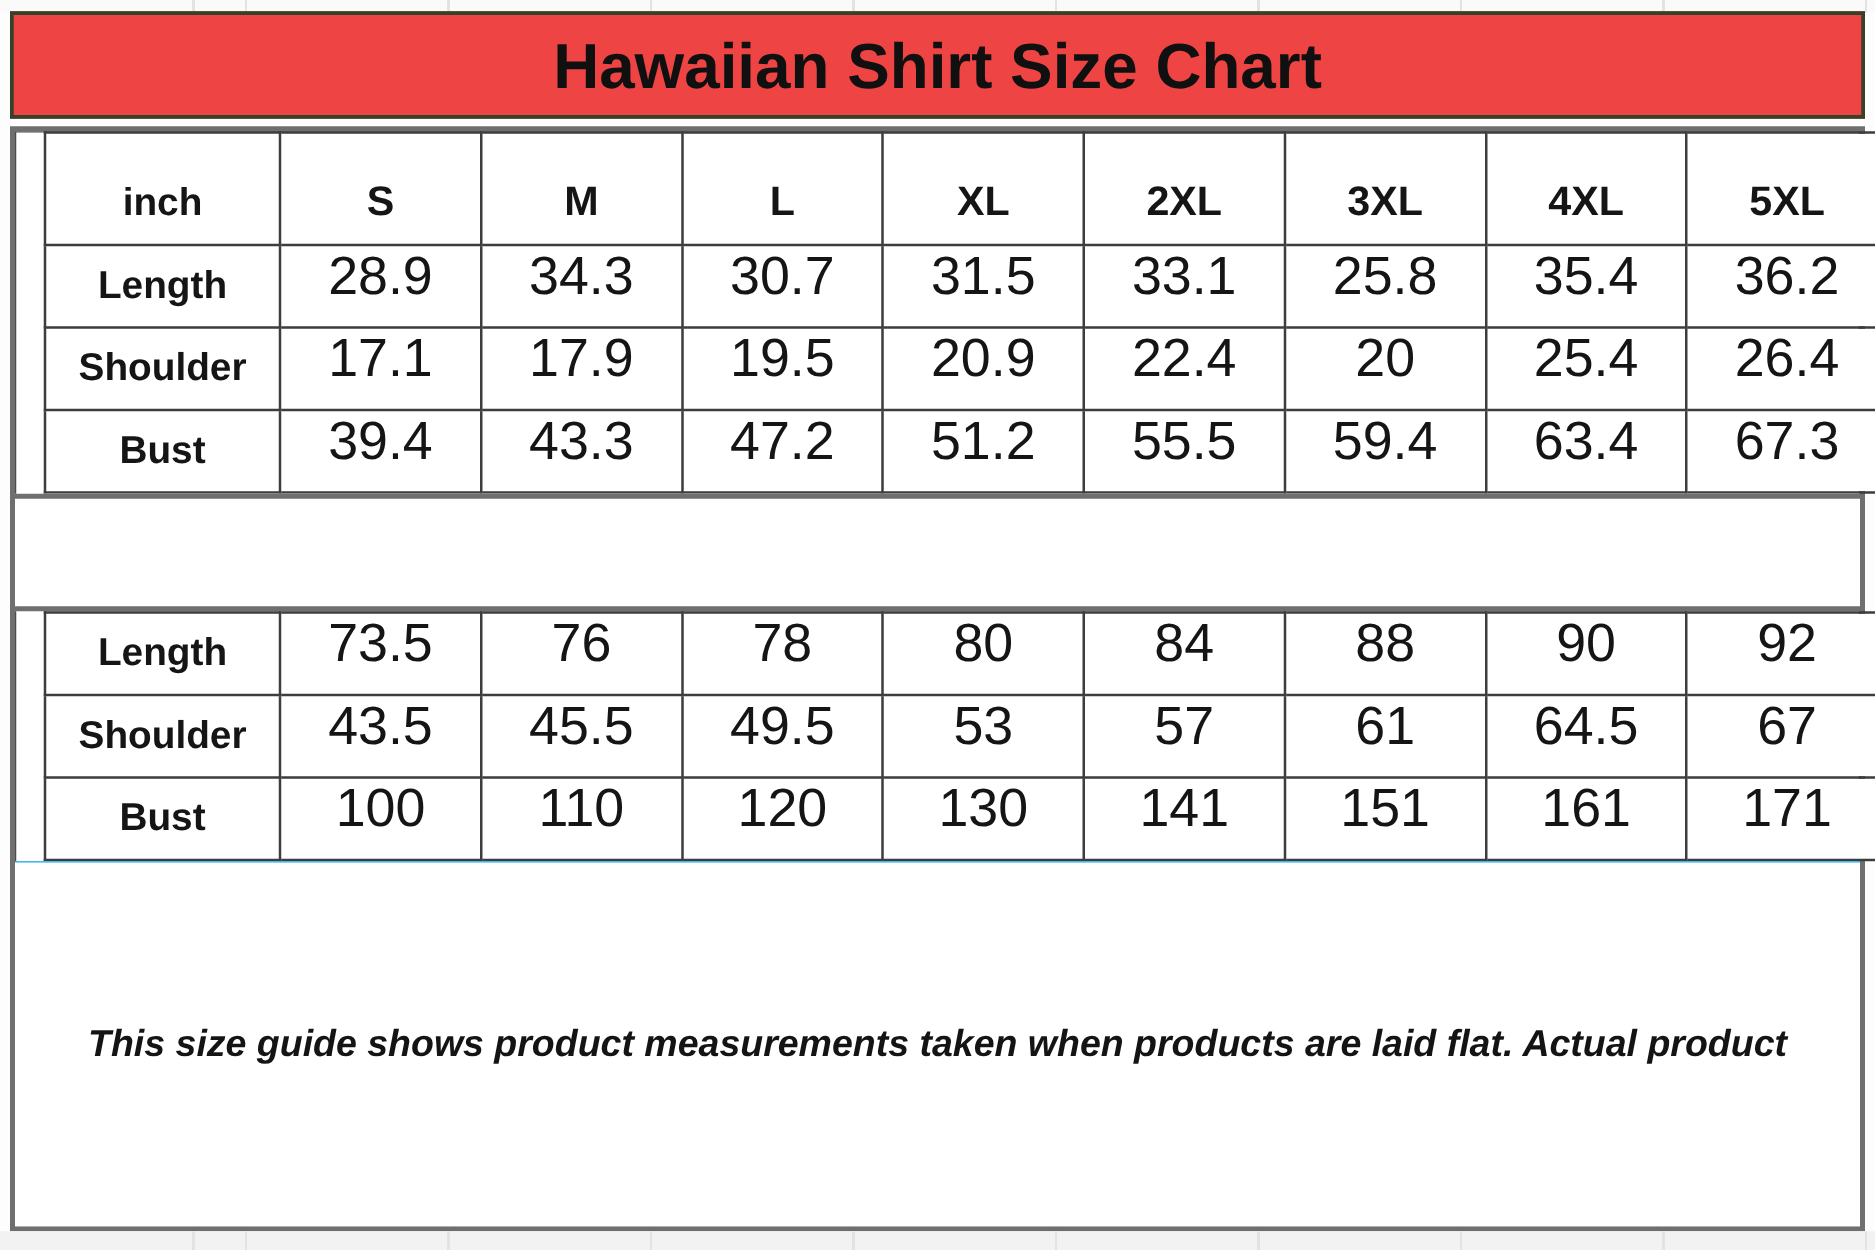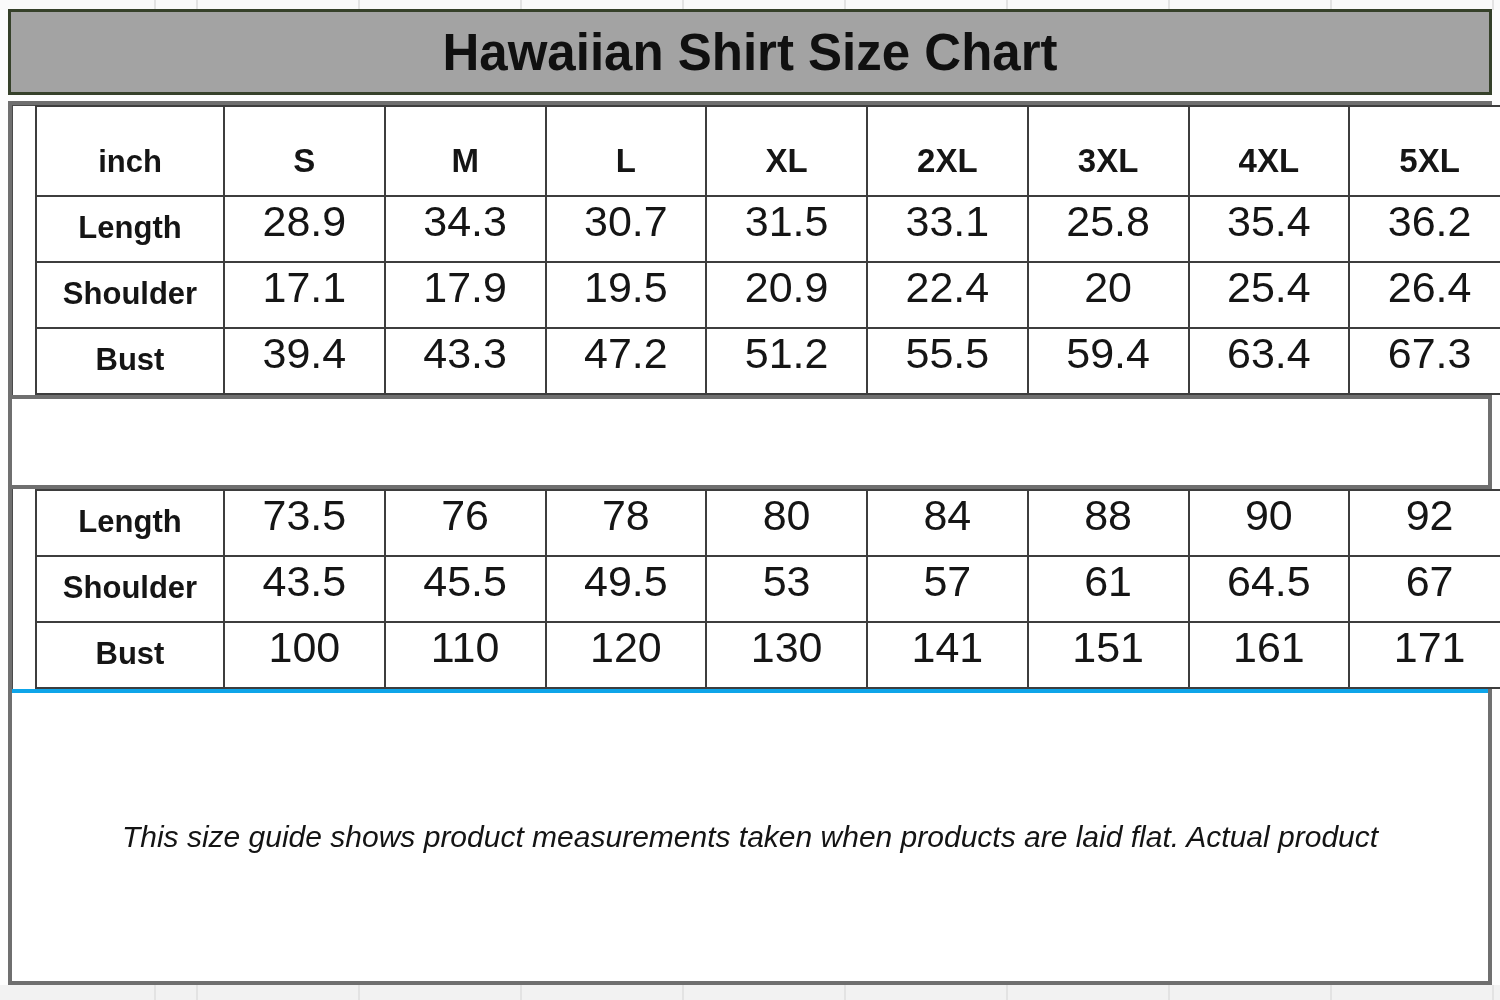--- a/index.html
+++ b/index.html
@@ -17,21 +17,21 @@
   .grid-strip{
     position:absolute;left:0;right:0;
     background-image:repeating-linear-gradient(90deg,#e3e3e3 0 2px,transparent 2px 162px);
     background-position:196px 0;
   }
   .grid-strip.top{top:0;height:10px;background-color:#fafafa;}
   .grid-strip.bottom{bottom:0;height:15px;background-color:#f2f2f2;}
 
   .title-bar{
     position:absolute;left:8px;right:8px;top:9px;height:86px;
-    background:#a3a3a3;
+    background:#ef4444;
     border:3px solid #36412a;
     box-sizing:border-box;
     display:flex;align-items:center;justify-content:center;
   }
   .title-bar span{
     font-size:51px;font-weight:700;color:#101010;letter-spacing:0px;
   }
 
   .chart-box{
     position:absolute;left:8px;right:8px;top:101px;bottom:15px;
@@ -62,24 +62,24 @@
 
   .gap-row{
     flex:0 0 86px;
     background:#ffffff;
     border-top:4px solid #6f6f6f;
     border-bottom:4px solid #6f6f6f;
   }
 
   .footer-note{
     flex:1 1 auto;
-    border-top:4px solid #0ea5e9;
+    border-top:1px solid #0ea5e9;
     display:flex;flex-direction:column;align-items:center;justify-content:center;
     gap:9px;
-    font-style:italic;font-size:30px;font-weight:400;color:#141414;
+    font-style:italic;font-size:30px;font-weight:700;color:#141414;
     background:#ffffff;
   }
 </style>
 </head>
 <body>
 
 <div class="canvas">
 
   <div class="grid-strip top"></div>
 

